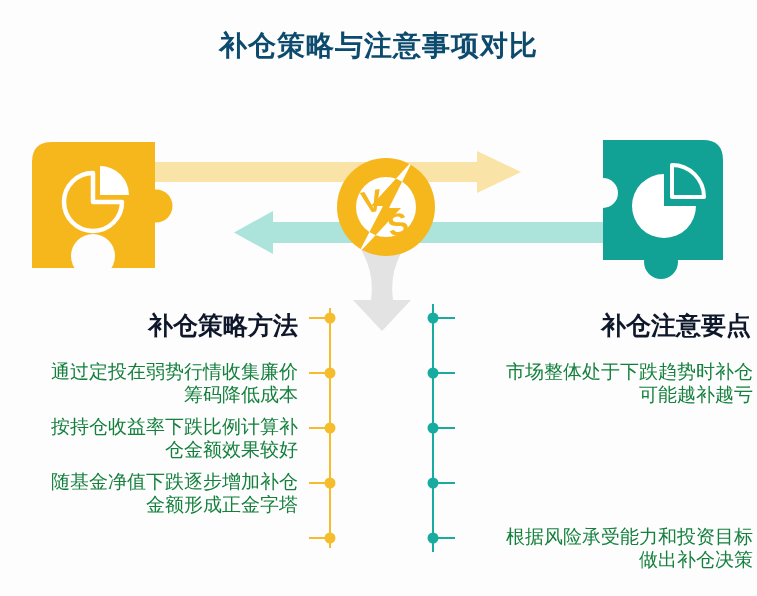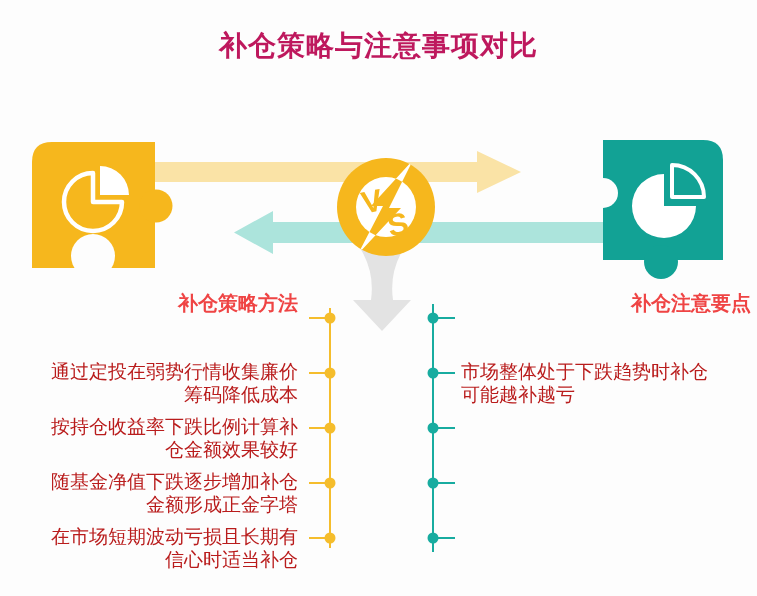--- a/index.html
+++ b/index.html
@@ -5,35 +5,35 @@
   html,body{margin:0;padding:0;}
   body{
     width:757px;height:596px;position:relative;overflow:hidden;
     background:#FDFDFD;
     font-family:"Liberation Sans",sans-serif;
   }
   .stage{position:absolute;inset:0;}
   .title{
     position:absolute;left:0;top:27px;width:757px;
     text-align:center;font-size:28px;font-weight:bold;
-    color:#be185d;letter-spacing:1px;margin:0;
+    color:#0c4a6e;letter-spacing:1px;margin:0;
   }
   .graphic{position:absolute;left:0;top:0;}
   .col-heading{
-    position:absolute;top:288px;font-size:20px;font-weight:bold;
-    color:#ef4444;line-height:30px;white-space:nowrap;
+    position:absolute;top:310px;font-size:25px;font-weight:bold;
+    color:#0f172a;line-height:30px;white-space:nowrap;
   }
   .col-heading.left{left:33px;width:265px;text-align:right;}
   .col-heading.right{left:461px;width:290px;text-align:right;}
   .item{
-    position:absolute;font-size:19px;line-height:23px;color:#b91c1c;
+    position:absolute;font-size:19px;line-height:23px;color:#15803d;
     white-space:pre-line;
   }
   .item.left{left:33px;width:265px;text-align:right;}
-  .item.right{left:461px;width:292px;text-align:left;}
+  .item.right{left:461px;width:292px;text-align:right;}
   .t1{top:360px}.t2{top:415px}.t3{top:470px}.t4{top:525px}
 </style>
 </head>
 <body>
 
 <div class="stage">
 
   <h1 class="title">补仓策略与注意事项对比</h1>
 
   <svg class="graphic" width="757" height="596" viewBox="0 0 757 596">
@@ -110,20 +110,20 @@
     </g>
   </svg>
 
   <div class="col-heading left">补仓策略方法</div>
   <div class="item left t1">通过定投在弱势行情收集廉价
 筹码降低成本</div>
   <div class="item left t2">按持仓收益率下跌比例计算补
 仓金额效果较好</div>
   <div class="item left t3">随基金净值下跌逐步增加补仓
 金额形成正金字塔</div>
-  <div class="item left t4">在市场短期波动亏损且长期有
-信心时适当补仓</div>
 
   <div class="col-heading right">补仓注意要点</div>
   <div class="item right t1">市场整体处于下跌趋势时补仓
 可能越补越亏</div>
+  <div class="item right t4">根据风险承受能力和投资目标
+做出补仓决策</div>
 
 </div>
 
 </body></html>

